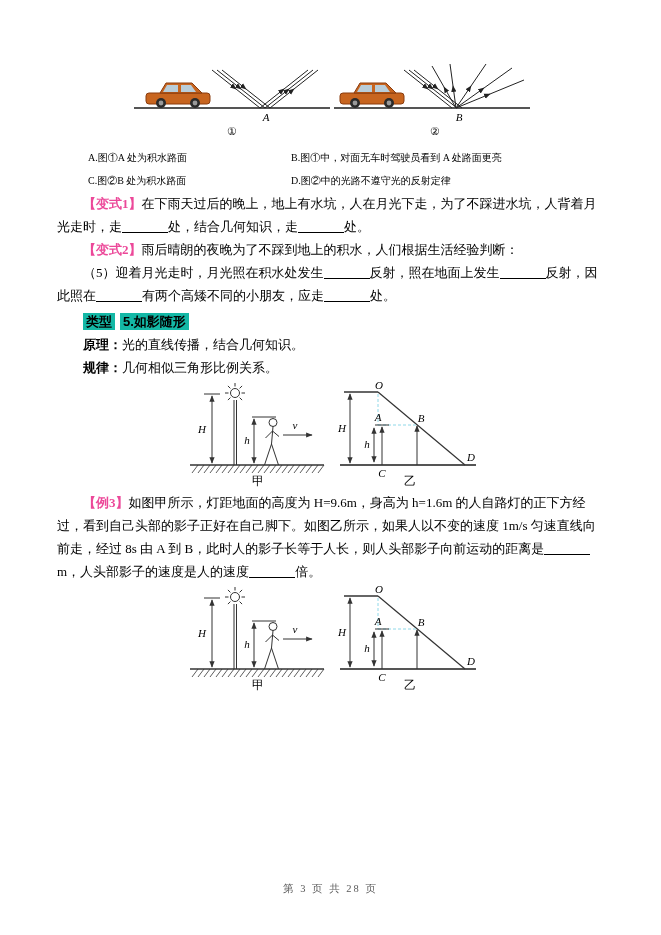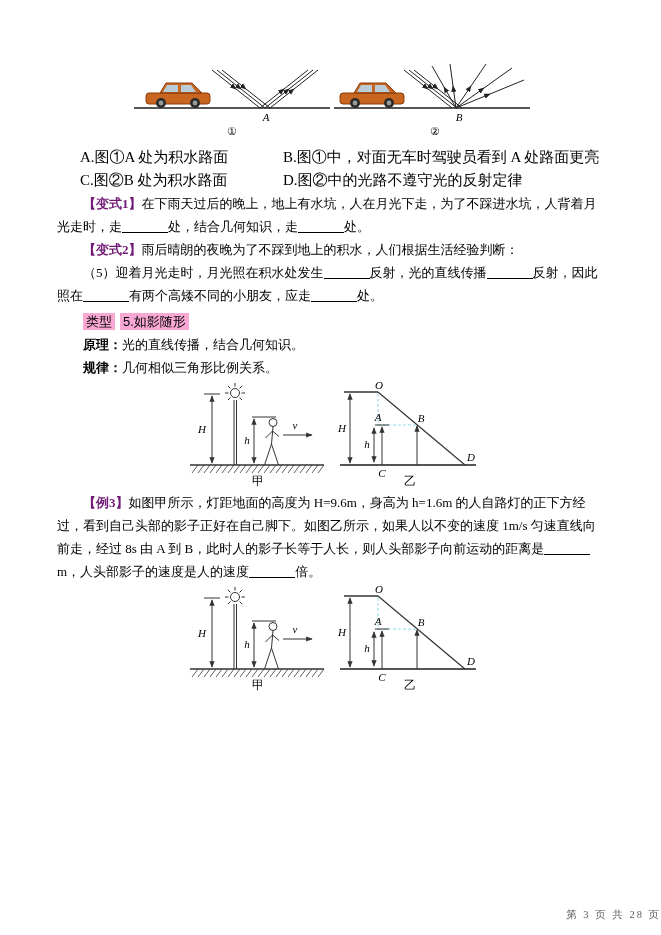--- a/index.html
+++ b/index.html
@@ -7,45 +7,45 @@
   body {
     width: 661px; height: 935px;
     background: #ffffff;
     color: #000;
     font-family: "Liberation Serif", serif;
     position: relative;
     overflow: hidden;
   }
   .content { padding: 62px 54px 0 57px; }
   .fig-row { display: flex; justify-content: center; align-items: flex-end; }
-  .options { margin-top: 8px; margin-left: 23px; font-size: 15px; line-height: 23px; }
+  .options { margin-top: 8px; margin-left: 31px; font-size: 10px; line-height: 23px; }
   .opt-row { display: flex; }
   .opt-left { width: 203px; }
   .para { margin: 0; font-size: 13px; line-height: 23px; text-indent: 2em; }
-  .mag { color: #701a75; font-weight: bold; }
+  .mag { color: #ec4899; font-weight: bold; }
   .blank {
     display: inline-block; width: 46px; height: 14px;
     border-bottom: 1px solid #000; vertical-align: -2px;
   }
   .hd-row { margin: 3px 0 0 0; }
   .hl {
-    background: #f9a8d4; font-weight: normal;
+    background: #14b8a6; font-weight: bold;
     font-family: "Liberation Sans", sans-serif;
     font-size: 13px; padding: 1px 3px;
   }
   .hl-first { margin-right: 5px; }
   .blabel { font-weight: bold; }
   .shadow-fig { display: flex; justify-content: center; margin: 2px 0; }
   svg text { fill: #000; }
   .it { font-style: italic; font-family: "Liberation Serif", serif; font-size: 11px; }
   .cjk { font-size: 12px; font-family: "Liberation Serif", serif; }
   .circnum { font-size: 11px; }
   .footer {
-    position: absolute; left: 0; top: 908px; width: 100%;
-    text-align: right; font-size: 10.5px; color: #595959; letter-spacing: 2px;
+    position: absolute; left: 0; top: 882px; width: 100%;
+    text-align: center; font-size: 10.5px; color: #595959; letter-spacing: 2px;
   }
 </style>
 </head>
 <body>
 
 <div class="content">
 
   <div class="fig-row">
     <svg width="200" height="76" viewBox="0 0 200 76">
       <defs>
@@ -115,21 +115,21 @@
     <div class="opt-row">
       <span class="opt-left">C.图②B 处为积水路面</span>
       <span>D.图②中的光路不遵守光的反射定律</span>
     </div>
   </div>
 
   <p class="para"><span class="mag">【变式1】</span><span>在下雨天过后的晚上，地上有水坑，人在月光下走，为了不踩进水坑，人背着月光走时，走</span><span class="blank"></span><span>处，结合几何知识，走</span><span class="blank"></span><span>处。</span></p>
 
   <p class="para"><span class="mag">【变式2】</span><span>雨后晴朗的夜晚为了不踩到地上的积水，人们根据生活经验判断：</span></p>
 
-  <p class="para"><span>（5）迎着月光走时，月光照在积水处发生</span><span class="blank"></span><span>反射，光的直线传播</span><span class="blank"></span><span>反射，因此照在</span><span class="blank"></span><span>有两个高矮不同的小朋友，应走</span><span class="blank"></span><span>处。</span></p>
+  <p class="para"><span>（5）迎着月光走时，月光照在积水处发生</span><span class="blank"></span><span>反射，照在地面上发生</span><span class="blank"></span><span>反射，因此照在</span><span class="blank"></span><span>有两个高矮不同的小朋友，应走</span><span class="blank"></span><span>处。</span></p>
 
 
   <p class="para hd-row"><span class="hl hl-first">类型</span><span class="hl">5.如影随形</span></p>
 
   <p class="para"><span class="blabel">原理：</span><span>光的直线传播，结合几何知识。</span></p>
 
   <p class="para"><span class="blabel">规律：</span><span>几何相似三角形比例关系。</span></p>
 
   <div class="shadow-fig">
     <svg width="300" height="108" viewBox="0 0 300 108">

